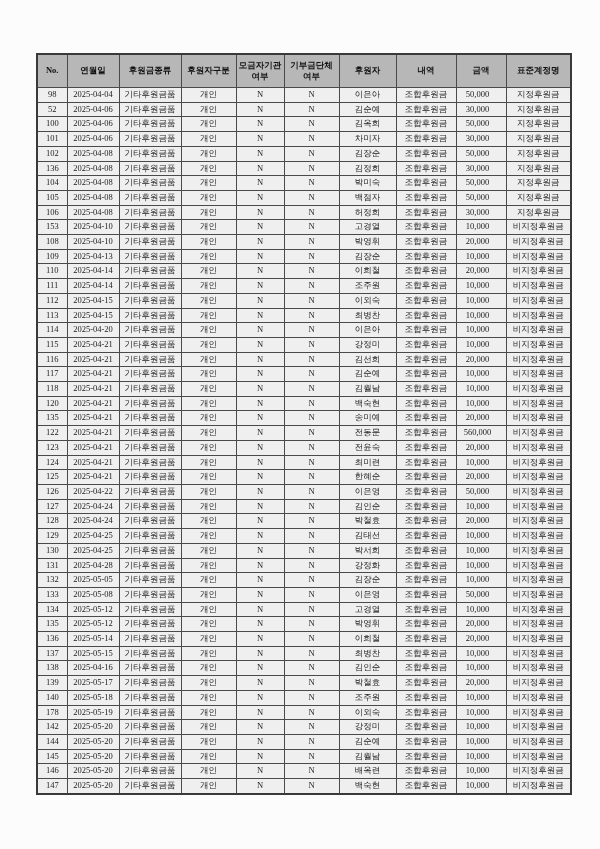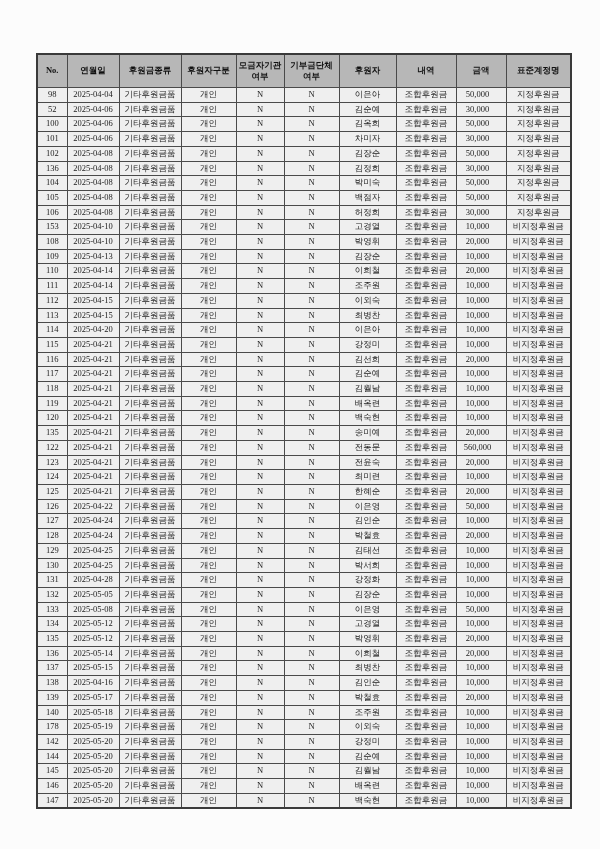--- a/index.html
+++ b/index.html
@@ -359,32 +359,20 @@
     <td>기타후원금품</td>
     <td>개인</td>
     <td>N</td>
     <td>N</td>
     <td>김월남</td>
     <td>조합후원금</td>
     <td class="col-amount">10,000</td>
     <td>비지정후원금</td>
   </tr>
 
-  <tr>
-    <td>119</td>
-    <td>2025-04-21</td>
-    <td>기타후원금품</td>
-    <td>개인</td>
-    <td>N</td>
-    <td>N</td>
-    <td>배옥련</td>
-    <td>조합후원금</td>
-    <td class="col-amount">10,000</td>
-    <td>비지정후원금</td>
-  </tr>
 
   <tr>
     <td>120</td>
     <td>2025-04-21</td>
     <td>기타후원금품</td>
     <td>개인</td>
     <td>N</td>
     <td>N</td>
     <td>백숙현</td>
     <td>조합후원금</td>

